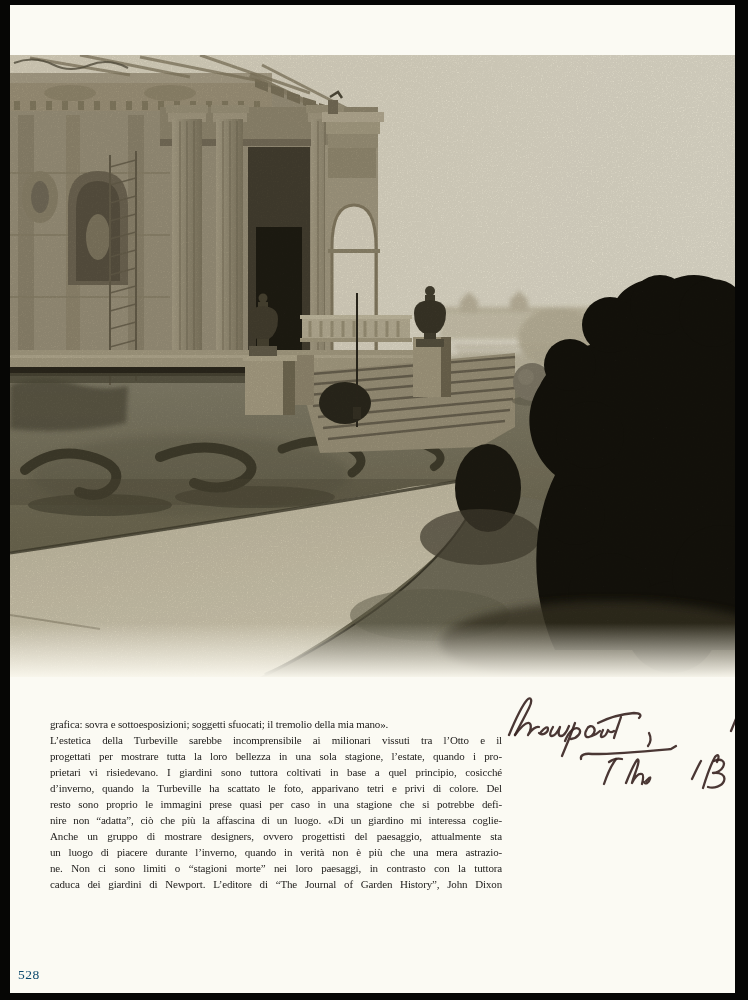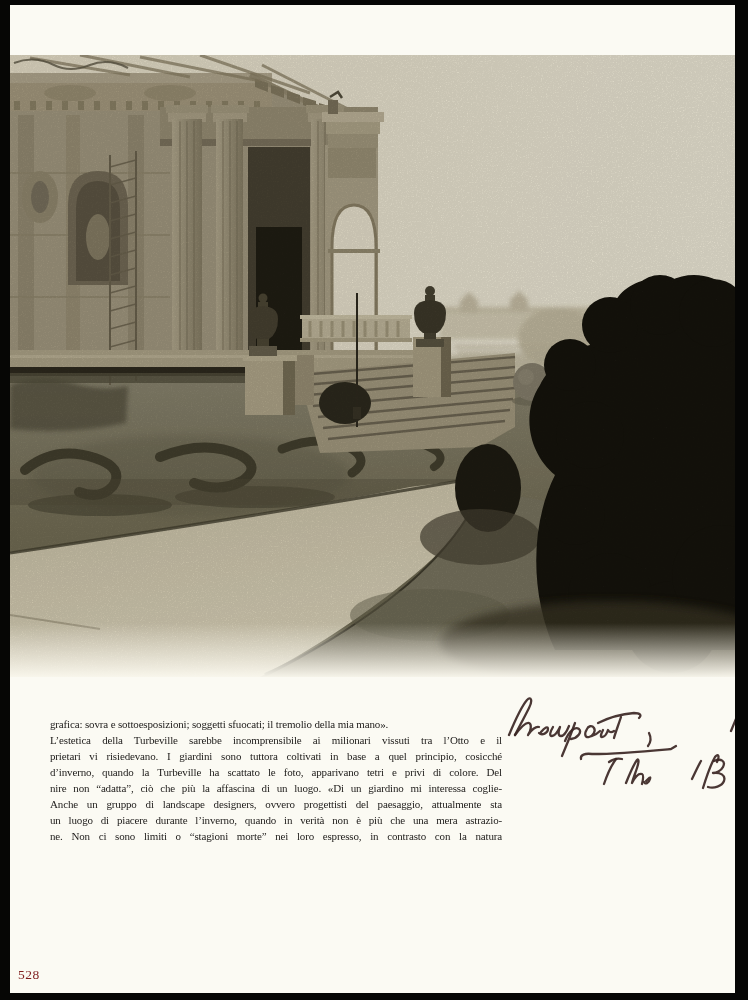--- a/index.html
+++ b/index.html
@@ -6,21 +6,21 @@
   .stage { position:relative; width:748px; height:1000px; background:#060605; overflow:hidden;
            font-family:"Liberation Serif", serif;padding-left:17px; }
   .page  { position:absolute; left:10px; top:5px; width:725px; height:988px;
            background:#fbfaf3; overflow:hidden; }
   .photo { position:absolute; left:0; top:50px; width:725px; height:622px; }
   .photo svg { display:block; }
   .bodytext { position:absolute; left:40px; top:711px; width:452px;
               color:#242220; font-size:11px; line-height:16px; letter-spacing:-0.15px; }
   .line { text-align:justify; text-align-last:justify; height:16px; overflow:hidden; }
   .line.no-stretch { text-align-last:left; }
-  .pagenum { position:absolute; left:8px; top:962px; font-size:13.5px; color:#7f1d1d; letter-spacing:.5px; }
+  .pagenum { position:absolute; left:8px; top:962px; font-size:13.5px; color:#0c4a6e; letter-spacing:.5px; }
   .handwriting { position:absolute; left:485px; top:680px; width:250px; height:125px; }
   .handwriting path { fill:none; stroke:#3b2624; stroke-width:2.3; stroke-linecap:round; stroke-linejoin:round; opacity:.92; }
 </style>
 </head>
 <body>
 
 <div class="stage">
   <div class="page">
 
     <div class="photo">
@@ -272,26 +272,29 @@
         <rect x="0" y="0" width="725" height="622" filter="url(#grainD)" opacity=".16"></rect>
         <rect x="0" y="0" width="725" height="622" filter="url(#grainL)" opacity=".12"></rect>
 
         <rect x="0" y="568" width="725" height="54" fill="url(#fadeb)"></rect>
       </svg>
     </div>
 
     <div class="bodytext">
       <div class="line no-stretch">grafica: sovra e sottoesposizioni; soggetti sfuocati; il tremolio della mia mano».</div>
       <div class="line">L’estetica della Turbeville sarebbe incomprensibile ai milionari vissuti tra l’Otto e il</div>
+      <div class="line">progettati per mostrare tutta la loro bellezza in una sola stagione, l’estate, quando i pro-</div>
       <div class="line">prietari vi risiedevano. I giardini sono tuttora coltivati in base a quel principio, cosicché</div>
       <div class="line">d’inverno, quando la Turbeville ha scattato le foto, apparivano tetri e privi di colore. Del</div>
+      <div class="line">resto sono proprio le immagini prese quasi per caso in una stagione che si potrebbe defi-</div>
       <div class="line">nire non “adatta”, ciò che più la affascina di un luogo. «Di un giardino mi interessa coglie-</div>
-      <div class="line">Anche un gruppo di landscape designers, ovvero progettisti del paesaggio, attualmente sta</div>
+      <div class="line">Anche un gruppo di mostrare designers, ovvero progettisti del paesaggio, attualmente sta</div>
       <div class="line">un luogo di piacere durante l’inverno, quando in verità non è più che una mera astrazio-</div>
-      <div class="line">ne. Non ci sono limiti o “stagioni morte” nei loro espresso, in contrasto con la natura</div>
+      <div class="line">ne. Non ci sono limiti o “stagioni morte” nei loro paesaggi, in contrasto con la tuttora</div>
+      <div class="line">caduca dei giardini di Newport. L’editore di “The Journal of Garden History”, John Dixon</div>
     </div>
 
     <div class="pagenum">528</div>
 
     <svg class="handwriting" viewBox="0 0 250 125" role="img" aria-label="Newport , The B">
       <title>Newport , The B</title>
       <g>
         <path d="M14,50 C19,38 26,22 32,15 C36,11 38,15 34,23 C29,33 23,44 20,50"></path>
         <path d="M20,50 C26,42 31,37 34,38 C37,39 36,46 33,50 C36,45 41,41 44,42"></path>
         <path d="M46,47 C50,42 53,41 53,44 C53,48 47,51 44,48"></path>

